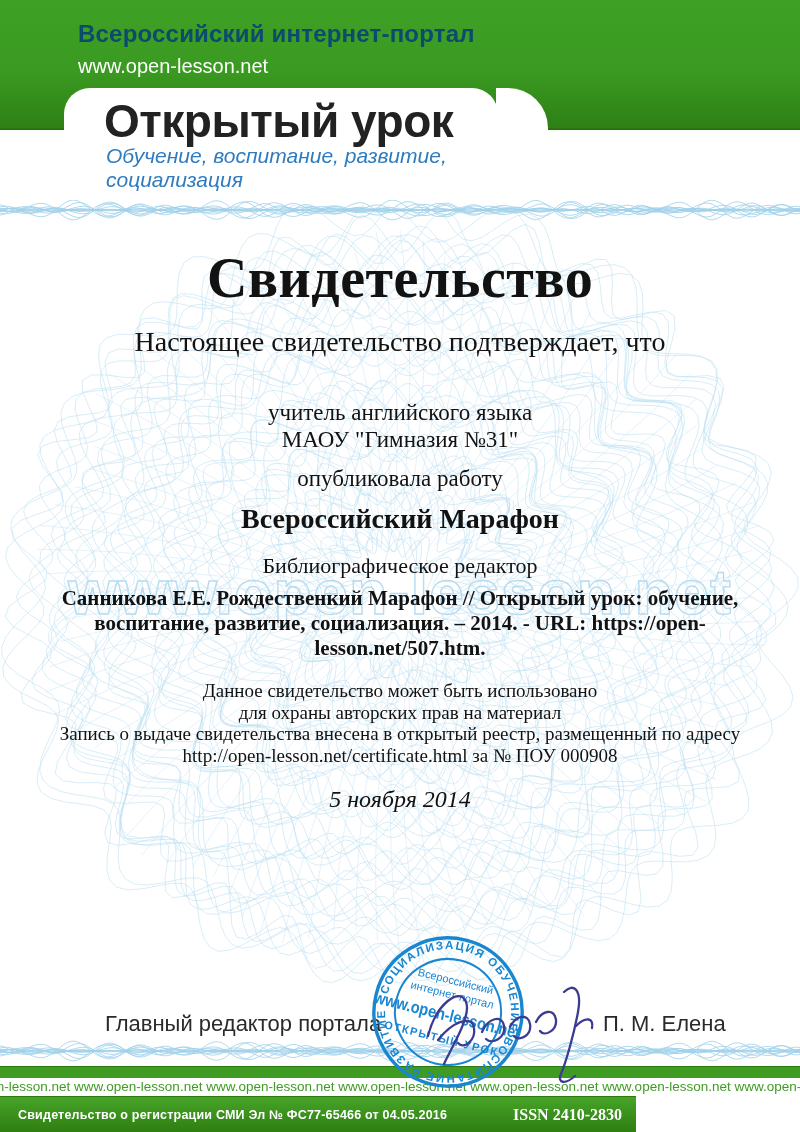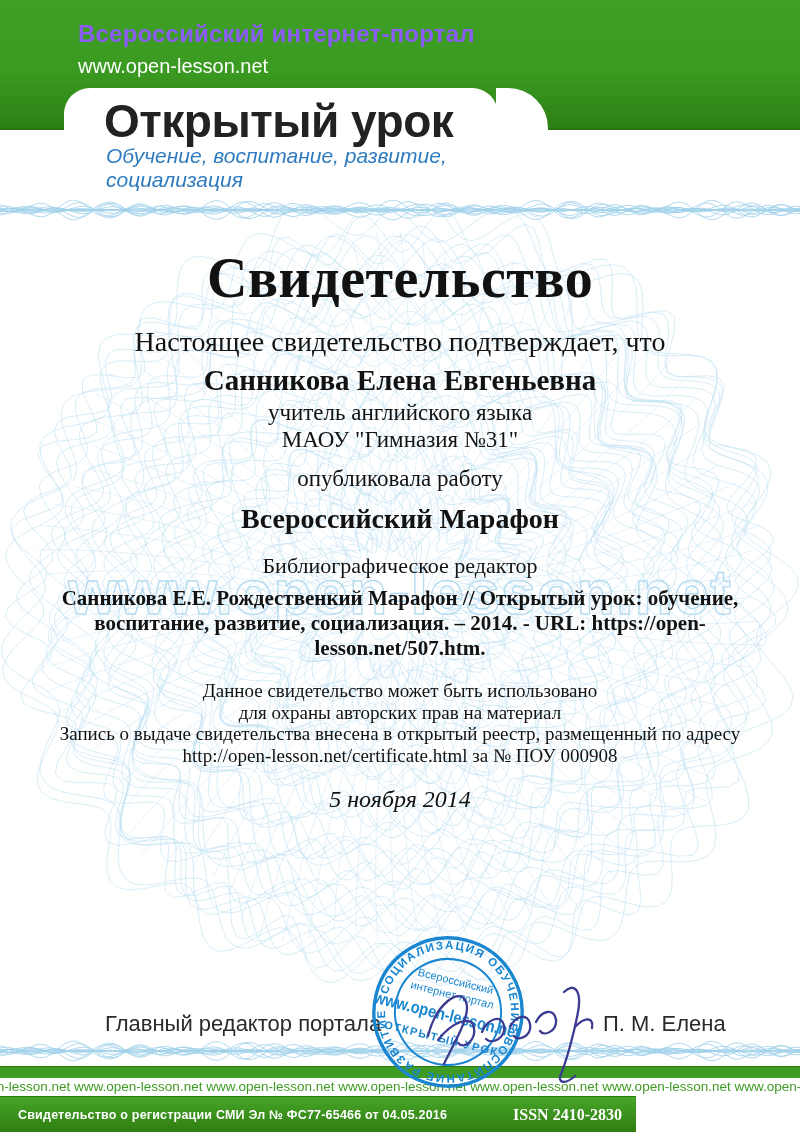--- a/index.html
+++ b/index.html
@@ -2,21 +2,21 @@
 <html><head>
 <meta charset="utf-8">
 <style>
   html,body{margin:0;padding:0;background:#888;}
   .page{position:relative;width:800px;height:1132px;margin:0 auto;background:#fff;overflow:hidden;
         font-family:"Liberation Serif",serif;}
   
   .header-band{position:absolute;left:0;top:0;width:800px;height:128px;
     background:linear-gradient(180deg,#3fa026 0%,#3a9a21 55%,#2e8015 100%);
     border-bottom:2px solid #27740c;z-index:3;}
-  .portal-line{position:absolute;left:78px;top:20px;color:#8b5cf6;
+  .portal-line{position:absolute;left:78px;top:20px;color:#0c4a6e;
     font-family:"Liberation Sans",sans-serif;font-weight:bold;font-size:24px;letter-spacing:.2px;z-index:4;}
   .site-line{position:absolute;left:78px;top:55px;color:#fff;
     font-family:"Liberation Sans",sans-serif;font-size:20px;z-index:4;}
   .banner{position:absolute;left:64px;top:88px;width:434px;height:112px;background:#fff;
     border-radius:26px 26px 0 0;z-index:5;}
   .banner-scoop{position:absolute;left:496px;top:88px;width:52px;height:42px;background:#fff;
     border-top-right-radius:40px 40px;z-index:4;}
   .brand{position:absolute;left:40px;top:6px;color:#222;
     font-family:"Liberation Sans",sans-serif;font-weight:bold;font-size:46px;letter-spacing:-.5px;}
   .tagline{position:absolute;left:42px;top:56px;color:#2e7bbf;font-style:italic;
@@ -262,21 +262,20 @@
       <path d="M0 16.8 L4 15.1 L8 13.8 L12 13.0 L16 12.8 L20 13.1 L24 13.6 L28 14.2 L32 14.7 L36 15.1 L40 15.4 L44 15.6 L48 15.7 L52 15.9 L56 15.9 L60 15.7 L64 15.2 L68 14.4 L72 13.4 L76 12.3 L80 11.5 L84 11.2 L88 11.7 L92 13.1 L96 15.1 L100 17.5 L104 19.7 L108 21.2 L112 21.7 L116 21.0 L120 19.2 L124 16.6 L128 13.8 L132 11.2 L136 9.5 L140 8.8 L144 9.3 L148 10.7 L152 12.6 L156 14.6 L160 16.3 L164 17.4 L168 17.8 L172 17.6 L176 17.0 L180 16.2 L184 15.5 L188 14.9 L192 14.6 L196 14.4 L200 14.3 L204 14.3 L208 14.3 L212 14.4 L216 14.8 L220 15.4 L224 16.1 L228 17.0 L232 17.8 L236 18.1 L240 17.8 L244 16.8 L248 15.1 L252 13.0 L256 11.0 L260 9.3 L264 8.6 L268 9.0 L272 10.6 L276 13.0 L280 15.9 L284 18.6 L288 20.6 L292 21.5 L296 21.3 L300 20.0 L304 17.9 L308 15.7 L312 13.7 L316 12.3 L320 11.6 L324 11.7 L328 12.4 L332 13.3 L336 14.3 L340 15.0 L344 15.5 L348 15.7 L352 15.8 L356 15.7 L360 15.6 L364 15.5 L368 15.2 L372 14.8 L376 14.2 L380 13.5 L384 12.9 L388 12.5 L392 12.6 L396 13.3 L400 14.7 L404 16.5 L408 18.4 L412 20.0 L416 20.9 L420 20.7 L424 19.4 L428 17.2 L432 14.5 L436 11.7 L440 9.5 L444 8.3 L448 8.3 L452 9.5 L456 11.5 L460 13.9 L464 16.2 L468 18.0 L472 18.9 L476 19.0 L480 18.4 L484 17.3 L488 16.1 L492 15.1 L496 14.4 L500 14.0 L504 14.0 L508 14.1 L512 14.3 L516 14.5 L520 14.8 L524 15.1 L528 15.5 L532 16.0 L536 16.5 L540 16.9 L544 16.9 L548 16.4 L552 15.4 L556 14.0 L560 12.3 L564 10.7 L568 9.8 L572 9.7 L576 10.7 L580 12.6 L584 15.1 L588 17.9 L592 20.2 L596 21.7 L600 21.9 L604 21.0 L608 19.0 L612 16.5 L616 13.9 L620 11.8 L624 10.6 L628 10.3 L632 10.8 L636 12.0 L640 13.4 L644 14.8 L648 15.8 L652 16.3 L656 16.4 L660 16.2 L664 15.9 L668 15.6 L672 15.2 L676 14.9 L680 14.6 L684 14.3 L688 13.9 L692 13.6 L696 13.5 L700 13.8 L704 14.5 L708 15.7 L712 17.1 L716 18.5 L720 19.5 L724 19.8 L728 19.1 L732 17.5 L736 15.2 L740 12.6 L744 10.2 L748 8.5 L752 8.0 L756 8.7 L760 10.6 L764 13.1 L768 15.8 L772 18.2 L776 19.8 L780 20.3 L784 19.9 L788 18.7 L792 17.1 L796 15.5 L800 14.2" fill="none" stroke="#9fd0ea" stroke-width="0.8"></path>
       <path d="M0 13.2 L4 14.9 L8 16.2 L12 17.0 L16 17.2 L20 16.9 L24 16.4 L28 15.8 L32 15.3 L36 14.9 L40 14.6 L44 14.4 L48 14.3 L52 14.1 L56 14.1 L60 14.3 L64 14.8 L68 15.6 L72 16.6 L76 17.7 L80 18.5 L84 18.8 L88 18.3 L92 16.9 L96 14.9 L100 12.5 L104 10.3 L108 8.8 L112 8.3 L116 9.0 L120 10.8 L124 13.4 L128 16.2 L132 18.8 L136 20.5 L140 21.2 L144 20.7 L148 19.3 L152 17.4 L156 15.4 L160 13.7 L164 12.6 L168 12.2 L172 12.4 L176 13.0 L180 13.8 L184 14.5 L188 15.1 L192 15.4 L196 15.6 L200 15.7 L204 15.7 L208 15.7 L212 15.6 L216 15.2 L220 14.6 L224 13.9 L228 13.0 L232 12.2 L236 11.9 L240 12.2 L244 13.2 L248 14.9 L252 17.0 L256 19.0 L260 20.7 L264 21.4 L268 21.0 L272 19.4 L276 17.0 L280 14.1 L284 11.4 L288 9.4 L292 8.5 L296 8.7 L300 10.0 L304 12.1 L308 14.3 L312 16.3 L316 17.7 L320 18.4 L324 18.3 L328 17.6 L332 16.7 L336 15.7 L340 15.0 L344 14.5 L348 14.3 L352 14.2 L356 14.3 L360 14.4 L364 14.5 L368 14.8 L372 15.2 L376 15.8 L380 16.5 L384 17.1 L388 17.5 L392 17.4 L396 16.7 L400 15.3 L404 13.5 L408 11.6 L412 10.0 L416 9.1 L420 9.3 L424 10.6 L428 12.8 L432 15.5 L436 18.3 L440 20.5 L444 21.7 L448 21.7 L452 20.5 L456 18.5 L460 16.1 L464 13.8 L468 12.0 L472 11.1 L476 11.0 L480 11.6 L484 12.7 L488 13.9 L492 14.9 L496 15.6 L500 16.0 L504 16.0 L508 15.9 L512 15.7 L516 15.5 L520 15.2 L524 14.9 L528 14.5 L532 14.0 L536 13.5 L540 13.1 L544 13.1 L548 13.6 L552 14.6 L556 16.0 L560 17.7 L564 19.3 L568 20.2 L572 20.3 L576 19.3 L580 17.4 L584 14.9 L588 12.1 L592 9.8 L596 8.3 L600 8.1 L604 9.0 L608 11.0 L612 13.5 L616 16.1 L620 18.2 L624 19.4 L628 19.7 L632 19.2 L636 18.0 L640 16.6 L644 15.2 L648 14.2 L652 13.7 L656 13.6 L660 13.8 L664 14.1 L668 14.4 L672 14.8 L676 15.1 L680 15.4 L684 15.7 L688 16.1 L692 16.4 L696 16.5 L700 16.2 L704 15.5 L708 14.3 L712 12.9 L716 11.5 L720 10.5 L724 10.2 L728 10.9 L732 12.5 L736 14.8 L740 17.4 L744 19.8 L748 21.5 L752 22.0 L756 21.3 L760 19.4 L764 16.9 L768 14.2 L772 11.8 L776 10.2 L780 9.7 L784 10.1 L788 11.3 L792 12.9 L796 14.5 L800 15.8" fill="none" stroke="#9fd0ea" stroke-width="0.8"></path>
       <path d="M0 14.2 L4 13.9 L8 13.9 L12 14.0 L16 14.2 L20 14.4 L24 14.6 L28 15.0 L32 15.5 L36 16.2 L40 17.0 L44 17.7 L48 18.1 L52 18.0 L56 17.1 L60 15.6 L64 13.5 L68 11.2 L72 9.2 L76 7.8 L80 7.5 L84 8.4 L88 10.4 L92 13.3 L96 16.5 L100 19.5 L104 21.7 L108 22.9 L112 22.8 L116 21.5 L120 19.4 L124 16.9 L128 14.5 L132 12.6 L136 11.5 L140 11.1 L144 11.5 L148 12.3 L152 13.3 L156 14.2 L160 15.0 L164 15.5 L168 15.7 L172 15.8 L176 15.8 L180 15.9 L184 15.8 L188 15.6 L192 15.2 L196 14.5 L200 13.5 L204 12.4 L208 11.5 L212 10.9 L216 11.1 L220 12.0 L224 13.8 L228 16.1 L232 18.7 L236 21.0 L240 22.6 L244 23.1 L248 22.3 L252 20.4 L256 17.5 L260 14.3 L264 11.3 L268 9.1 L272 7.8 L276 7.8 L280 8.8 L284 10.6 L288 12.8 L292 14.9 L296 16.6 L300 17.6 L304 17.9 L308 17.7 L312 17.1 L316 16.4 L320 15.7 L324 15.1 L328 14.7 L332 14.5 L336 14.3 L340 14.1 L344 13.9 L348 13.8 L352 14.0 L356 14.5 L360 15.5 L364 16.7 L368 18.1 L372 19.3 L376 20.0 L380 20.0 L384 18.9 L388 17.0 L392 14.4 L396 11.6 L400 9.0 L404 7.2 L408 6.6 L412 7.2 L416 9.0 L420 11.8 L424 14.9 L428 17.8 L432 20.0 L436 21.3 L440 21.5 L444 20.6 L448 19.1 L452 17.2 L456 15.5 L460 14.1 L464 13.2 L468 12.9 L472 13.0 L476 13.4 L480 14.0 L484 14.4 L488 14.8 L492 15.1 L496 15.5 L500 15.8 L504 16.2 L508 16.6 L512 16.8 L516 16.6 L520 15.9 L524 14.7 L528 13.2 L532 11.5 L536 10.0 L540 9.0 L544 9.0 L548 10.1 L552 12.1 L556 14.9 L560 17.9 L564 20.7 L568 22.6 L572 23.5 L576 23.0 L580 21.3 L584 18.8 L588 15.9 L592 13.1 L596 10.9 L600 9.7 L604 9.4 L608 10.1 L612 11.3 L616 12.9 L620 14.3 L624 15.5 L628 16.2 L632 16.4 L636 16.4 L640 16.1 L644 15.8 L648 15.5 L652 15.3 L656 14.9 L660 14.5 L664 13.9 L668 13.3 L672 12.8 L676 12.5 L680 12.7 L684 13.5 L688 14.9 L692 16.8 L696 18.8 L700 20.6 L704 21.8 L708 21.9 L712 20.9 L716 18.8 L720 15.9 L724 12.8 L728 9.9 L732 7.7 L736 6.8 L740 7.1 L744 8.5 L748 10.9 L752 13.6 L756 16.1 L760 18.1 L764 19.3 L768 19.6 L772 19.1 L776 18.1 L780 16.9 L784 15.7 L788 14.8 L792 14.3 L796 14.1 L800 14.0" fill="none" stroke="#9fd0ea" stroke-width="0.8"></path>
       <path d="M0 15.8 L4 16.1 L8 16.1 L12 16.0 L16 15.8 L20 15.6 L24 15.4 L28 15.0 L32 14.5 L36 13.8 L40 13.0 L44 12.3 L48 11.9 L52 12.0 L56 12.9 L60 14.4 L64 16.5 L68 18.8 L72 20.8 L76 22.2 L80 22.5 L84 21.6 L88 19.6 L92 16.7 L96 13.5 L100 10.5 L104 8.3 L108 7.1 L112 7.2 L116 8.5 L120 10.6 L124 13.1 L128 15.5 L132 17.4 L136 18.5 L140 18.9 L144 18.5 L148 17.7 L152 16.7 L156 15.8 L160 15.0 L164 14.5 L168 14.3 L172 14.2 L176 14.2 L180 14.1 L184 14.2 L188 14.4 L192 14.8 L196 15.5 L200 16.5 L204 17.6 L208 18.5 L212 19.1 L216 18.9 L220 18.0 L224 16.2 L228 13.9 L232 11.3 L236 9.0 L240 7.4 L244 6.9 L248 7.7 L252 9.6 L256 12.5 L260 15.7 L264 18.7 L268 20.9 L272 22.2 L276 22.2 L280 21.2 L284 19.4 L288 17.2 L292 15.1 L296 13.4 L300 12.4 L304 12.1 L308 12.3 L312 12.9 L316 13.6 L320 14.3 L324 14.9 L328 15.3 L332 15.5 L336 15.7 L340 15.9 L344 16.1 L348 16.2 L352 16.0 L356 15.5 L360 14.5 L364 13.3 L368 11.9 L372 10.7 L376 10.0 L380 10.0 L384 11.1 L388 13.0 L392 15.6 L396 18.4 L400 21.0 L404 22.8 L408 23.4 L412 22.8 L416 21.0 L420 18.2 L424 15.1 L428 12.2 L432 10.0 L436 8.7 L440 8.5 L444 9.4 L448 10.9 L452 12.8 L456 14.5 L460 15.9 L464 16.8 L468 17.1 L472 17.0 L476 16.6 L480 16.0 L484 15.6 L488 15.2 L492 14.9 L496 14.5 L500 14.2 L504 13.8 L508 13.4 L512 13.2 L516 13.4 L520 14.1 L524 15.3 L528 16.8 L532 18.5 L536 20.0 L540 21.0 L544 21.0 L548 19.9 L552 17.9 L556 15.1 L560 12.1 L564 9.3 L568 7.4 L572 6.5 L576 7.0 L580 8.7 L584 11.2 L588 14.1 L592 16.9 L596 19.1 L600 20.3 L604 20.6 L608 19.9 L612 18.7 L616 17.1 L620 15.7 L624 14.5 L628 13.8 L632 13.6 L636 13.6 L640 13.9 L644 14.2 L648 14.5 L652 14.7 L656 15.1 L660 15.5 L664 16.1 L668 16.7 L672 17.2 L676 17.5 L680 17.3 L684 16.5 L688 15.1 L692 13.2 L696 11.2 L700 9.4 L704 8.2 L708 8.1 L712 9.1 L716 11.2 L720 14.1 L724 17.2 L728 20.1 L732 22.3 L736 23.2 L740 22.9 L744 21.5 L748 19.1 L752 16.4 L756 13.9 L760 11.9 L764 10.7 L768 10.4 L772 10.9 L776 11.9 L780 13.1 L784 14.3 L788 15.2 L792 15.7 L796 15.9 L800 16.0" fill="none" stroke="#9fd0ea" stroke-width="0.8"></path>
       <path d="M0 13.8 L4 13.6 L8 13.4 L12 13.5 L16 14.0 L20 15.0 L24 16.4 L28 18.0 L32 19.7 L36 21.1 L40 21.7 L44 21.5 L48 20.1 L52 17.8 L56 14.7 L60 11.4 L64 8.4 L68 6.2 L72 5.1 L76 5.3 L80 6.9 L84 9.4 L88 12.5 L92 15.6 L96 18.4 L100 20.3 L104 21.2 L108 21.1 L112 20.2 L116 18.8 L120 17.2 L124 15.8 L128 14.7 L132 14.0 L136 13.7 L140 13.7 L144 13.8 L148 14.0 L152 14.2 L156 14.4 L160 14.8 L164 15.3 L168 16.0 L172 16.9 L176 17.9 L180 18.7 L184 19.1 L188 18.8 L192 17.8 L196 15.9 L200 13.5 L204 10.8 L208 8.3 L212 6.5 L216 5.7 L220 6.1 L224 7.8 L228 10.6 L232 14.0 L236 17.5 L240 20.5 L244 22.6 L248 23.6 L252 23.3 L256 22.0 L260 19.9 L264 17.6 L268 15.3 L272 13.5 L276 12.4 L280 11.9 L284 12.1 L288 12.6 L292 13.3 L296 14.0 L300 14.5 L304 15.0 L308 15.3 L312 15.7 L316 16.0 L320 16.4 L324 16.8 L328 16.9 L332 16.7 L336 16.1 L340 14.9 L344 13.2 L348 11.3 L352 9.5 L356 8.2 L360 7.7 L364 8.2 L368 9.9 L372 12.5 L376 15.7 L380 19.1 L384 22.0 L388 24.1 L392 24.9 L396 24.4 L400 22.7 L404 20.0 L408 17.0 L412 14.0 L416 11.6 L420 10.0 L424 9.4 L428 9.6 L432 10.6 L436 11.9 L440 13.3 L444 14.5 L448 15.4 L452 15.9 L456 16.1 L460 16.1 L464 16.0 L468 15.9 L472 15.8 L476 15.6 L480 15.2 L484 14.6 L488 13.7 L492 12.6 L496 11.5 L500 10.6 L504 10.3 L508 10.8 L512 12.1 L516 14.3 L520 17.0 L524 19.8 L528 22.3 L532 24.0 L536 24.6 L540 23.9 L544 21.9 L548 19.0 L552 15.6 L556 12.2 L560 9.4 L564 7.5 L568 6.8 L572 7.3 L576 8.7 L580 10.8 L584 12.9 L588 14.9 L592 16.4 L596 17.3 L600 17.6 L604 17.4 L608 16.9 L612 16.3 L616 15.8 L620 15.3 L624 15.0 L628 14.6 L632 14.2 L636 13.7 L640 13.2 L644 12.8 L648 12.7 L652 13.0 L656 13.9 L660 15.4 L664 17.3 L668 19.3 L672 21.2 L676 22.5 L680 22.8 L684 22.0 L688 20.1 L692 17.2 L696 13.8 L700 10.5 L704 7.6 L708 5.8 L712 5.2 L716 6.0 L720 7.9 L724 10.5 L728 13.5 L732 16.2 L736 18.4 L740 19.7 L744 20.1 L748 19.7 L752 18.7 L756 17.5 L760 16.3 L764 15.3 L768 14.6 L772 14.3 L776 14.1 L780 14.0 L784 14.0 L788 14.0 L792 14.1 L796 14.3 L800 14.8" fill="none" stroke="#9fd0ea" stroke-width="0.8"></path>
       <path d="M0 16.2 L4 16.4 L8 16.6 L12 16.5 L16 16.0 L20 15.0 L24 13.6 L28 12.0 L32 10.3 L36 8.9 L40 8.3 L44 8.5 L48 9.9 L52 12.2 L56 15.3 L60 18.6 L64 21.6 L68 23.8 L72 24.9 L76 24.7 L80 23.1 L84 20.6 L88 17.5 L92 14.4 L96 11.6 L100 9.7 L104 8.8 L108 8.9 L112 9.8 L116 11.2 L120 12.8 L124 14.2 L128 15.3 L132 16.0 L136 16.3 L140 16.3 L144 16.2 L148 16.0 L152 15.8 L156 15.6 L160 15.2 L164 14.7 L168 14.0 L172 13.1 L176 12.1 L180 11.3 L184 10.9 L188 11.2 L192 12.2 L196 14.1 L200 16.5 L204 19.2 L208 21.7 L212 23.5 L216 24.3 L220 23.9 L224 22.2 L228 19.4 L232 16.0 L236 12.5 L240 9.5 L244 7.4 L248 6.4 L252 6.7 L256 8.0 L260 10.1 L264 12.4 L268 14.7 L272 16.5 L276 17.6 L280 18.1 L284 17.9 L288 17.4 L292 16.7 L296 16.0 L300 15.5 L304 15.0 L308 14.7 L312 14.3 L316 14.0 L320 13.6 L324 13.2 L328 13.1 L332 13.3 L336 13.9 L340 15.1 L344 16.8 L348 18.7 L352 20.5 L356 21.8 L360 22.3 L364 21.8 L368 20.1 L372 17.5 L376 14.3 L380 10.9 L384 8.0 L388 5.9 L392 5.1 L396 5.6 L400 7.3 L404 10.0 L408 13.0 L412 16.0 L416 18.4 L420 20.0 L424 20.6 L428 20.4 L432 19.4 L436 18.1 L440 16.7 L444 15.5 L448 14.6 L452 14.1 L456 13.9 L460 13.9 L464 14.0 L468 14.1 L472 14.2 L476 14.4 L480 14.8 L484 15.4 L488 16.3 L492 17.4 L496 18.5 L500 19.4 L504 19.7 L508 19.2 L512 17.9 L516 15.7 L520 13.0 L524 10.2 L528 7.7 L532 6.0 L536 5.4 L540 6.1 L544 8.1 L548 11.0 L552 14.4 L556 17.8 L560 20.6 L564 22.5 L568 23.2 L572 22.7 L576 21.3 L580 19.2 L584 17.1 L588 15.1 L592 13.6 L596 12.7 L600 12.4 L604 12.6 L608 13.1 L612 13.7 L616 14.2 L620 14.7 L624 15.0 L628 15.4 L632 15.8 L636 16.3 L640 16.8 L644 17.2 L648 17.3 L652 17.0 L656 16.1 L660 14.6 L664 12.7 L668 10.7 L672 8.8 L676 7.5 L680 7.2 L684 8.0 L688 9.9 L692 12.8 L696 16.2 L700 19.5 L704 22.4 L708 24.2 L712 24.8 L716 24.0 L720 22.1 L724 19.5 L728 16.5 L732 13.8 L736 11.6 L740 10.3 L744 9.9 L748 10.3 L752 11.3 L756 12.5 L760 13.7 L764 14.7 L768 15.4 L772 15.7 L776 15.9 L780 16.0 L784 16.0 L788 16.0 L792 15.9 L796 15.7 L800 15.2" fill="none" stroke="#9fd0ea" stroke-width="0.8"></path>
     </svg>
 
   <div class="cline title">Свидетельство</div>
   <div class="cline confirm">Настоящее свидетельство подтверждает, что</div>
-  <div class="cline person">Санникова Елена Евгеньевна</div>
   <div class="cline role">учитель английского языка</div>
   <div class="cline school">МАОУ "Гимназия №31"</div>
   <div class="cline published">опубликовала работу</div>
   <div class="cline work">Всероссийский Марафон</div>
   <div class="cline biblio-h">Библиографическое редактор</div>
   <div class="cline biblio">Санникова Е.Е. Рождественкий Марафон // Открытый урок: обучение,
 воспитание, развитие, социализация. – 2014. - URL: https://open-
 lesson.net/507.htm.</div>
   <div class="cline notes">Данное свидетельство может быть использовано
 для охраны авторских прав на материал

